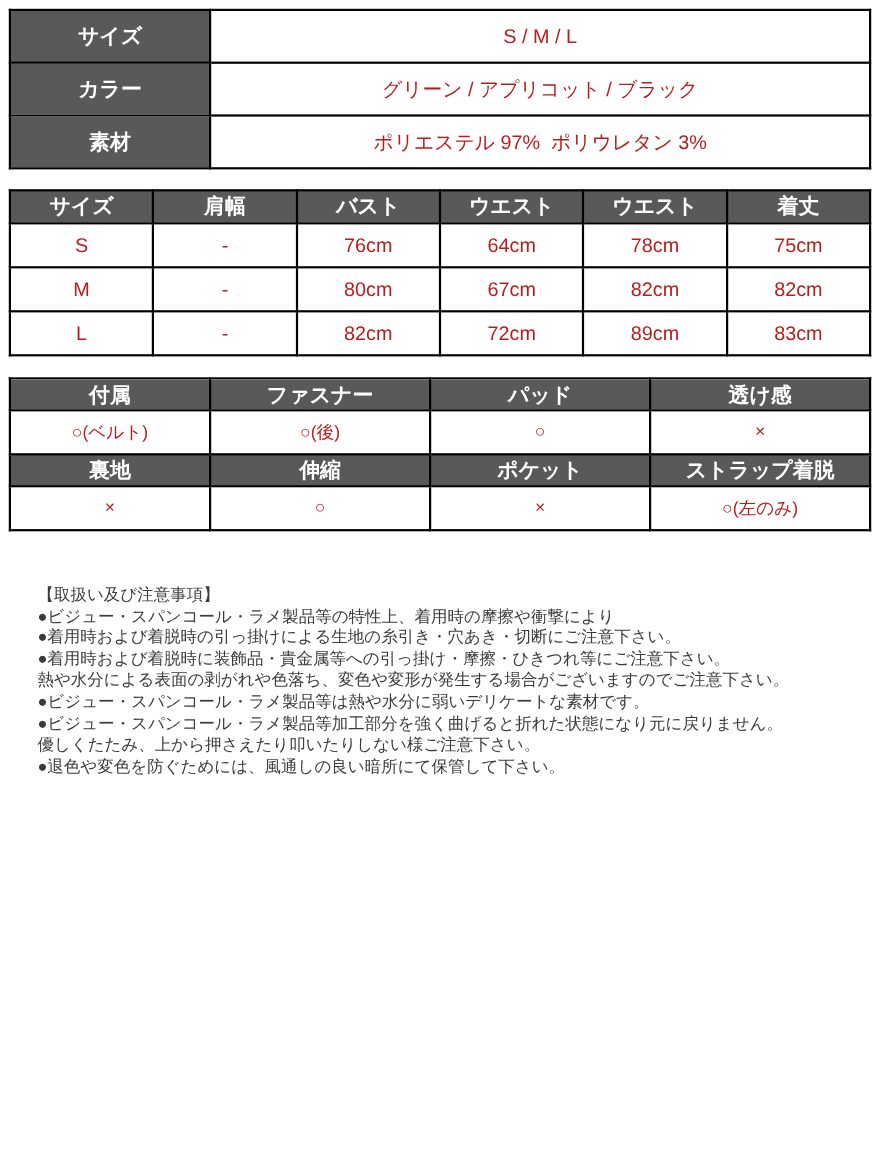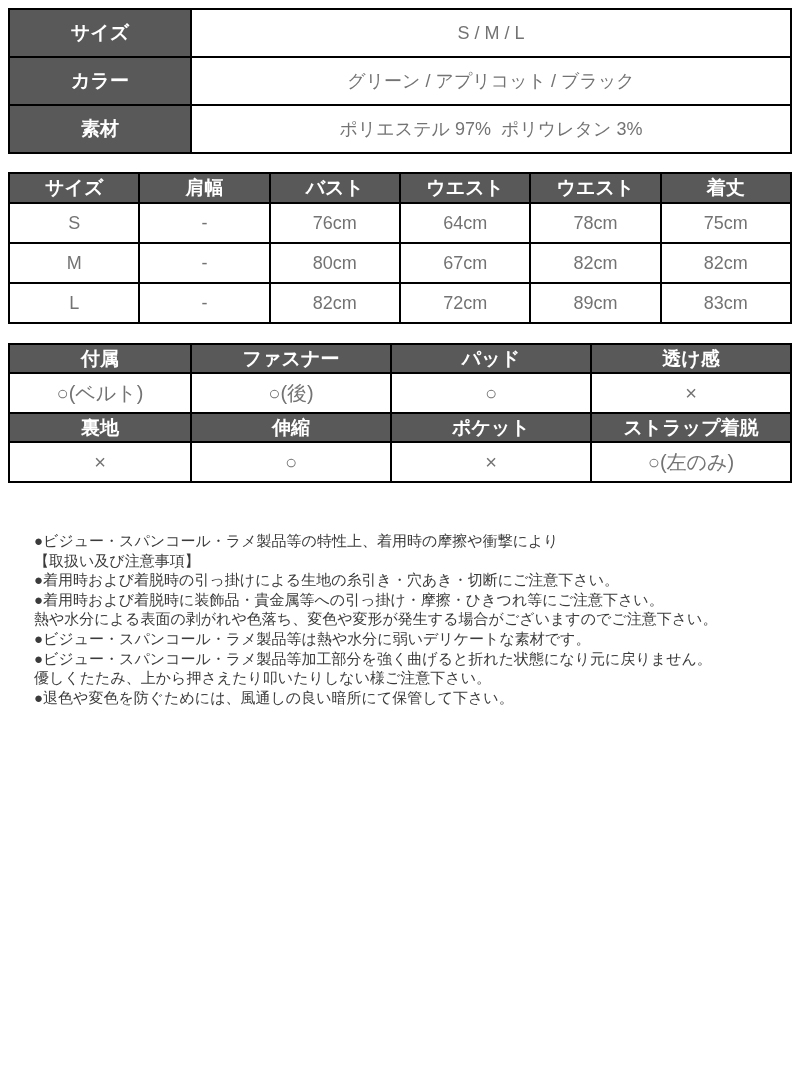--- a/index.html
+++ b/index.html
@@ -32,35 +32,35 @@
     overflow: hidden;
   }
   .hd {
     background: #595959;
     color: #ffffff;
     font-weight: bold;
     font-size: 19px;
   }
   .val {
     font-size: 18px;
-    color: #737373;
+    color: #b91c1c;
     white-space: pre-wrap;
   }
   
   .spec { top: 8px; }
   .spec td { height: 46px; }
   .spec .c-label { width: 180px; }
   
   .size { top: 172px; }
   .size th { height: 28px; }
   .size td { height: 38px; }
   
   .feat { top: 343px; }
   .feat th { height: 27px; margin-top: 15px; }
-  .feat td { height: 38px; font-size: 20px; }
+  .feat td { height: 38px; font-size: 16px; }
   .feat .c1 { width: 180px; }
   
   .notes {
     position: absolute;
     top: 531px;
     left: 34px;
     width: 760px;
     font-size: 15px;
     line-height: 19.6px;
     color: #3b3b3b;
@@ -150,22 +150,22 @@
     <tr>
       <td class="val">×</td>
       <td class="val">○</td>
       <td class="val">×</td>
       <td class="val">○(左のみ)</td>
     </tr>
   </tbody>
     </table>
 
   <div class="notes">
+    <div class="note-line">【取扱い及び注意事項】</div>
     <div class="note-line">●ビジュー・スパンコール・ラメ製品等の特性上、着用時の摩擦や衝撃により</div>
-    <div class="note-line">【取扱い及び注意事項】</div>
     <div class="note-line">●着用時および着脱時の引っ掛けによる生地の糸引き・穴あき・切断にご注意下さい。</div>
     <div class="note-line">●着用時および着脱時に装飾品・貴金属等への引っ掛け・摩擦・ひきつれ等にご注意下さい。</div>
     <div class="note-line">熱や水分による表面の剥がれや色落ち、変色や変形が発生する場合がございますのでご注意下さい。</div>
     <div class="note-line">●ビジュー・スパンコール・ラメ製品等は熱や水分に弱いデリケートな素材です。</div>
     <div class="note-line">●ビジュー・スパンコール・ラメ製品等加工部分を強く曲げると折れた状態になり元に戻りません。</div>
     <div class="note-line">優しくたたみ、上から押さえたり叩いたりしない様ご注意下さい。</div>
     <div class="note-line">●退色や変色を防ぐためには、風通しの良い暗所にて保管して下さい。</div>
   </div>
 
 </div>

